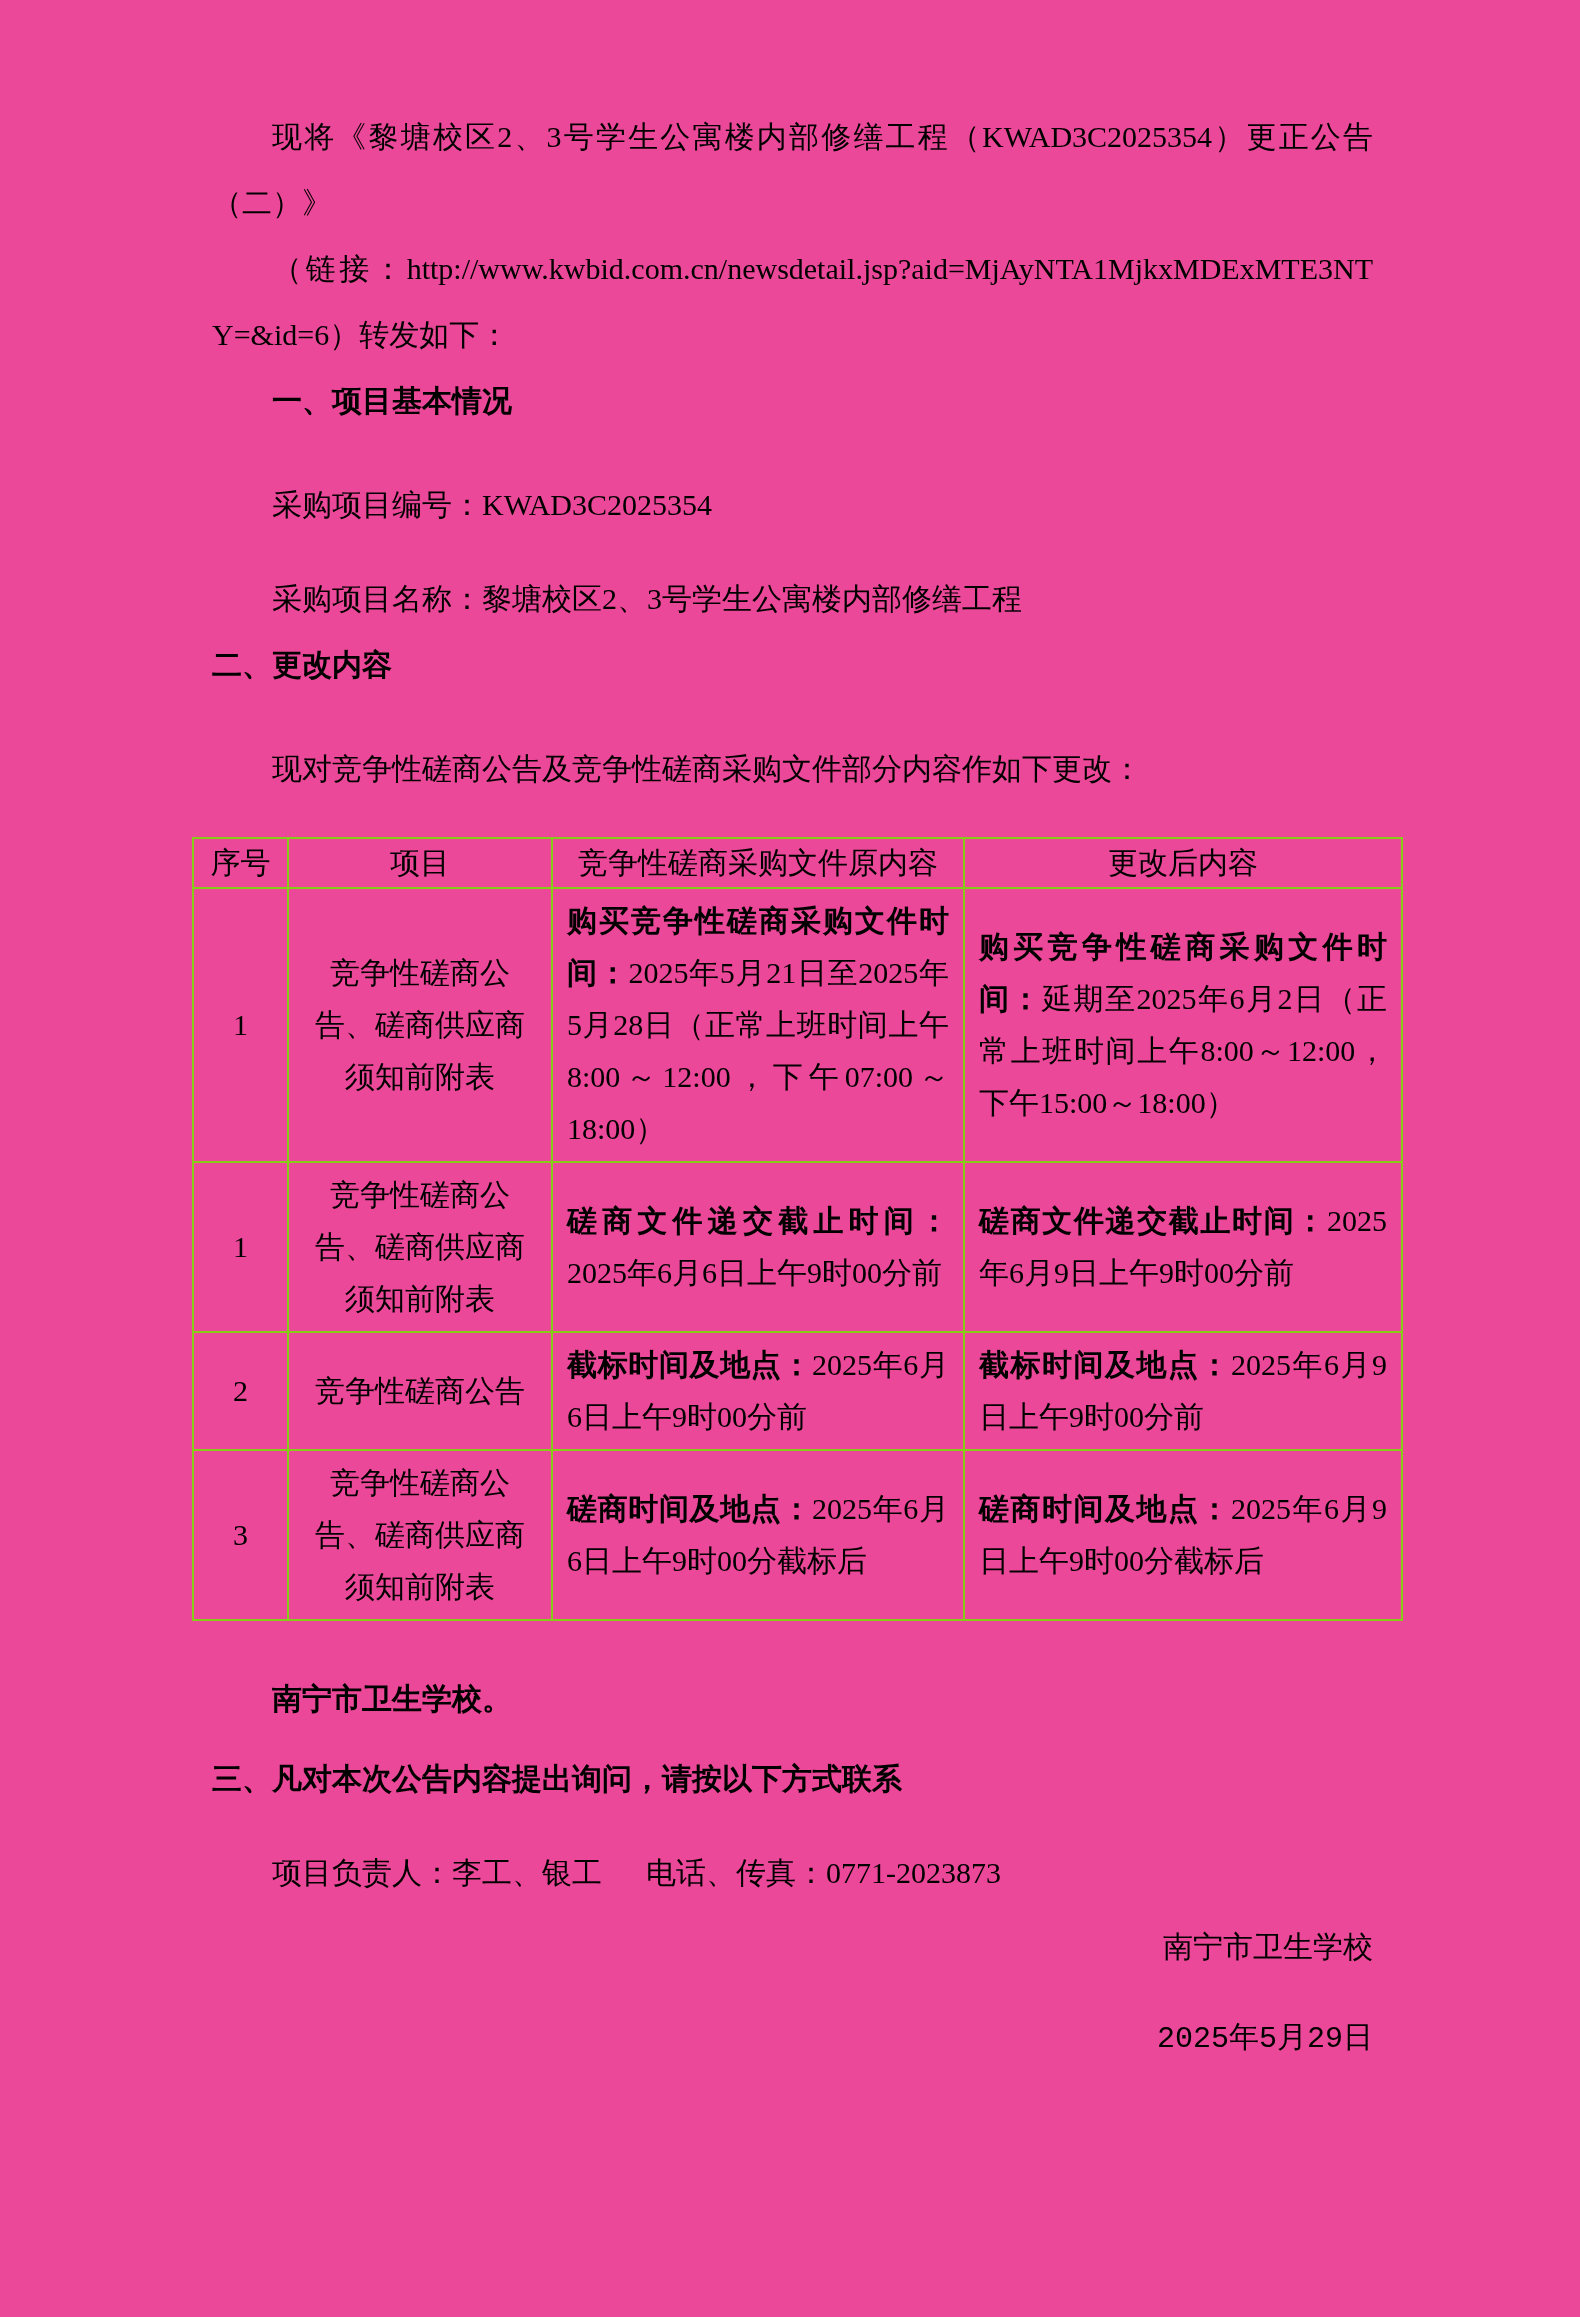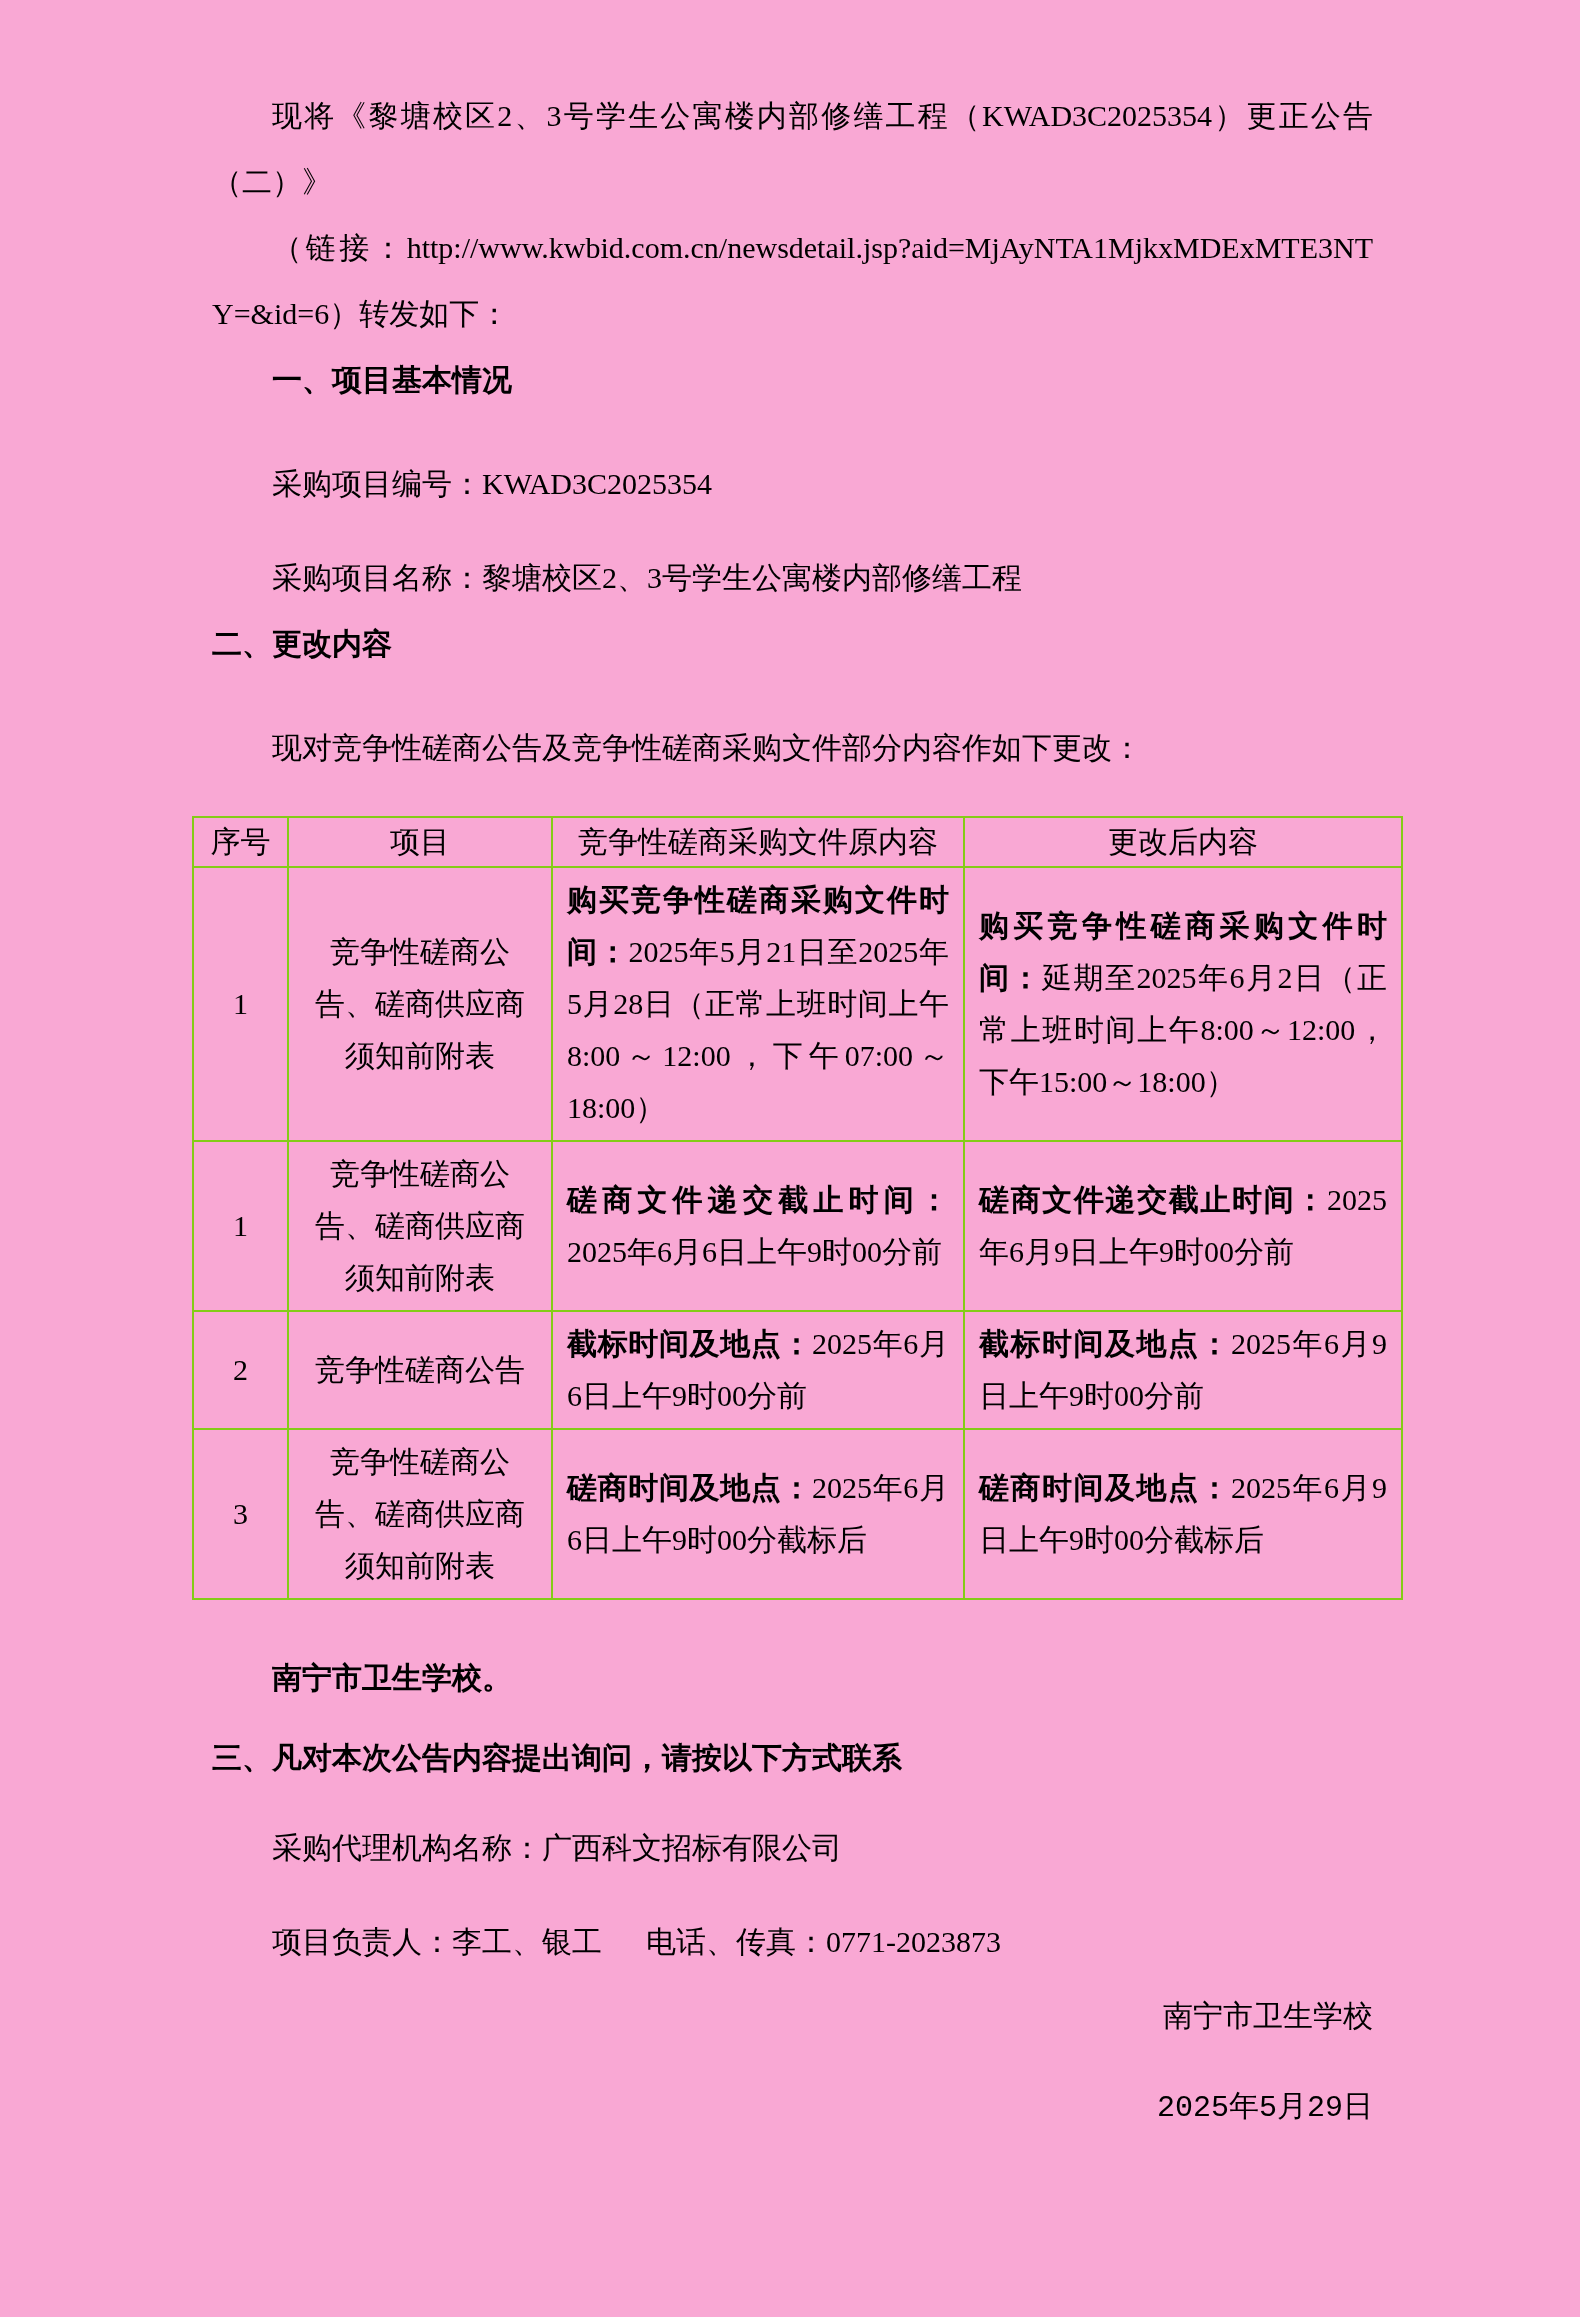--- a/index.html
+++ b/index.html
@@ -1,19 +1,19 @@
 <!DOCTYPE html>
 <html><head>
 <meta charset="utf-8">
 <style>
   html,body{margin:0;padding:0;background:#ffffff;}
   .page{
     width:1580px;height:2317px;box-sizing:border-box;
-    padding:83px 207px 0 212px;
-    background:#f9a8d4;color:#000000;
+    padding:104px 207px 0 212px;
+    background:#ec4899;color:#000000;
     font-family:"Liberation Serif","DejaVu Serif",serif;
     font-size:30px;line-height:66px;
     overflow:hidden;
   }
   p,h3{margin:0;padding:0;font-size:30px;line-height:66px;font-weight:normal;}
   .indent{text-indent:60px;}
   .just{text-align:justify;text-justify:inter-character;}
   .breakall{word-break:break-all;}
   .bold{font-weight:bold;}
   .mt38{margin-top:38px;}
@@ -100,21 +100,20 @@
         <td class="cj"><span class="b">磋商时间及地点：</span><span>2025年6月6日上午9时00分截标后</span></td>
         <td class="cj"><span class="b">磋商时间及地点：</span><span>2025年6月9日上午9时00分截标后</span></td>
       </tr>
     </tbody>
   </table>
 
   <p class="indent bold mt45">南宁市卫生学校。</p>
 
   <h3 class="bold mt14">三、凡对本次公告内容提出询问，请按以下方式联系</h3>
 
-  <p class="indent mt24">采购代理机构名称：广西科文招标有限公司</p>
 
 
   <p class="indent mt28">
     <span>项目负责人：李工、银工</span><span class="phone-gap">电话、传真：0771-2023873</span>
   </p>
 
   <p class="sig mt10">南宁市卫生学校</p>
 
   <p class="sig mt24">2025年5月29日</p>
 

